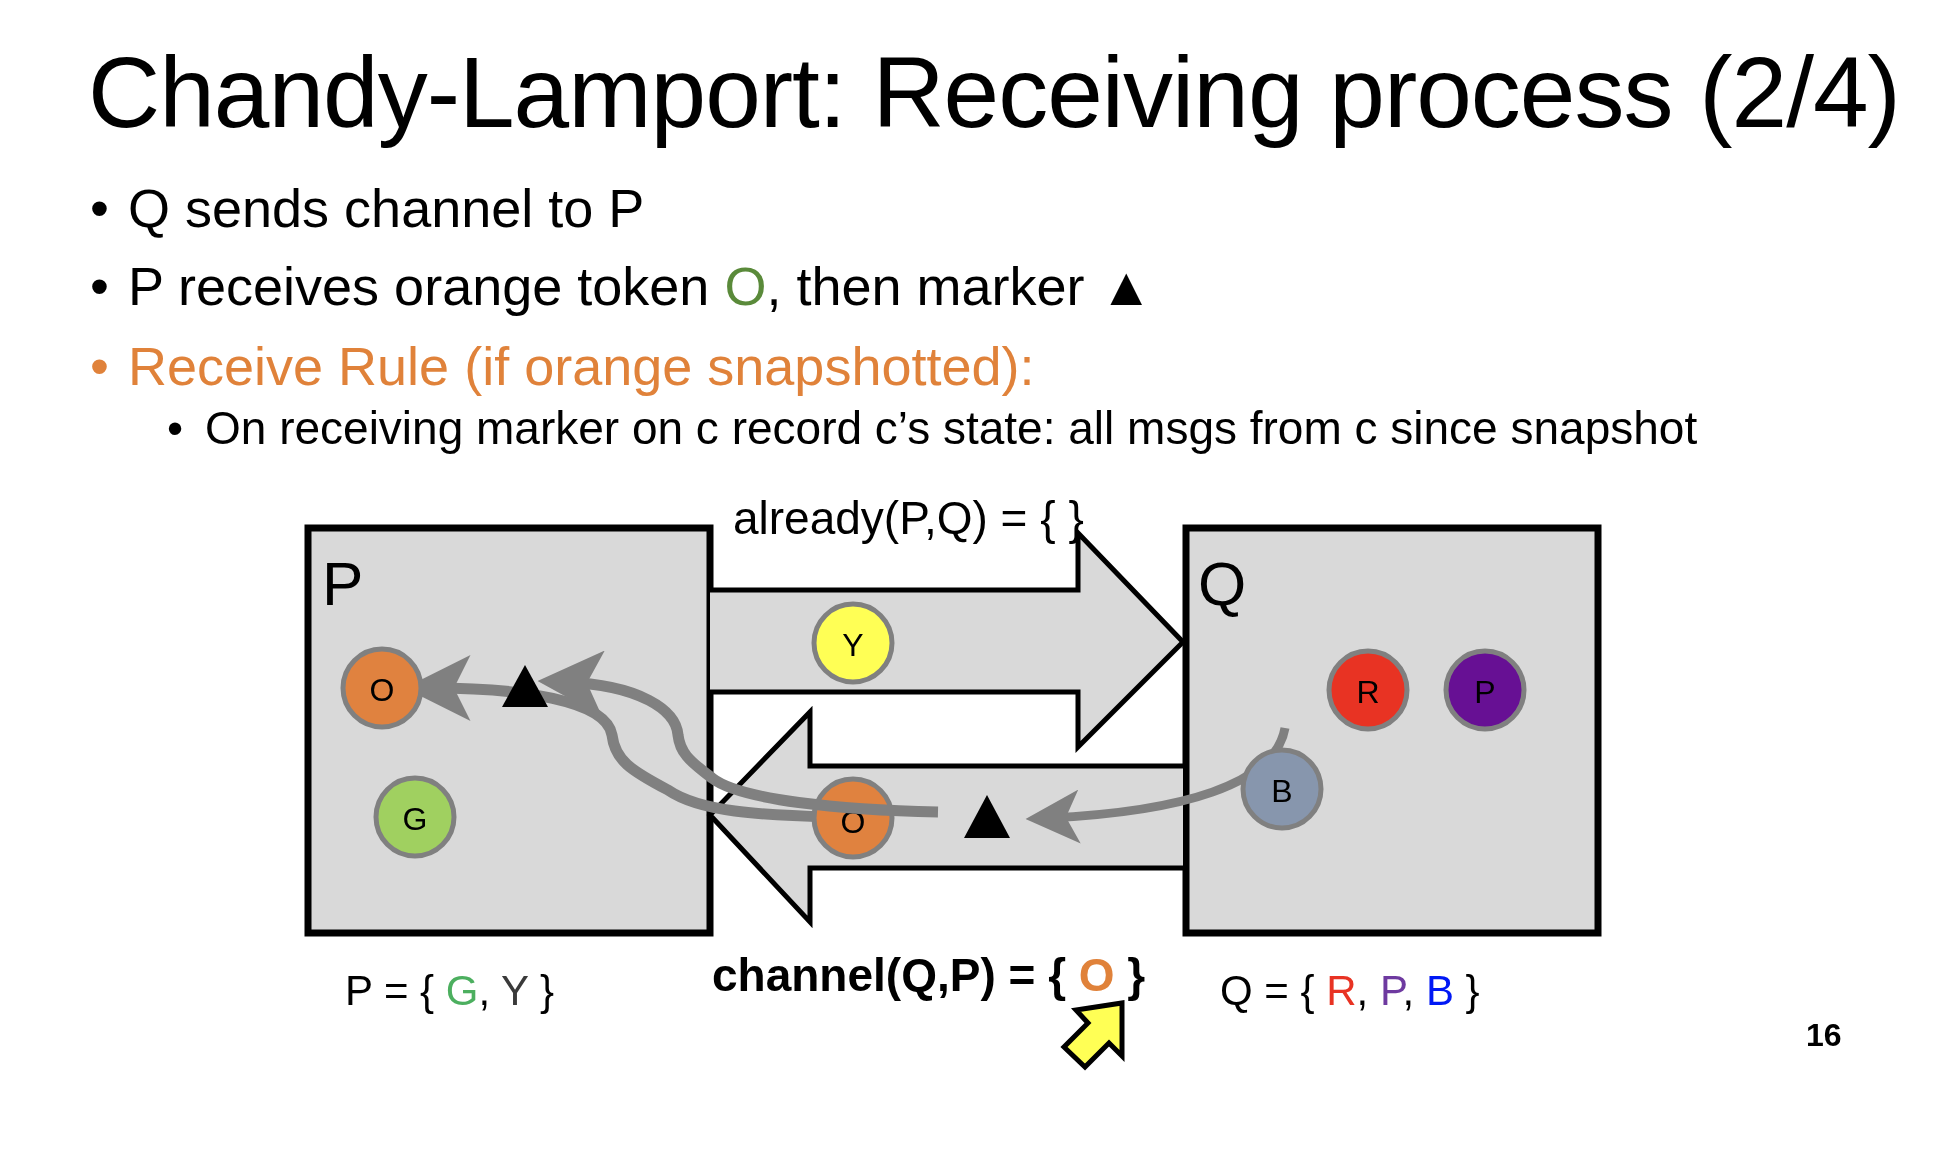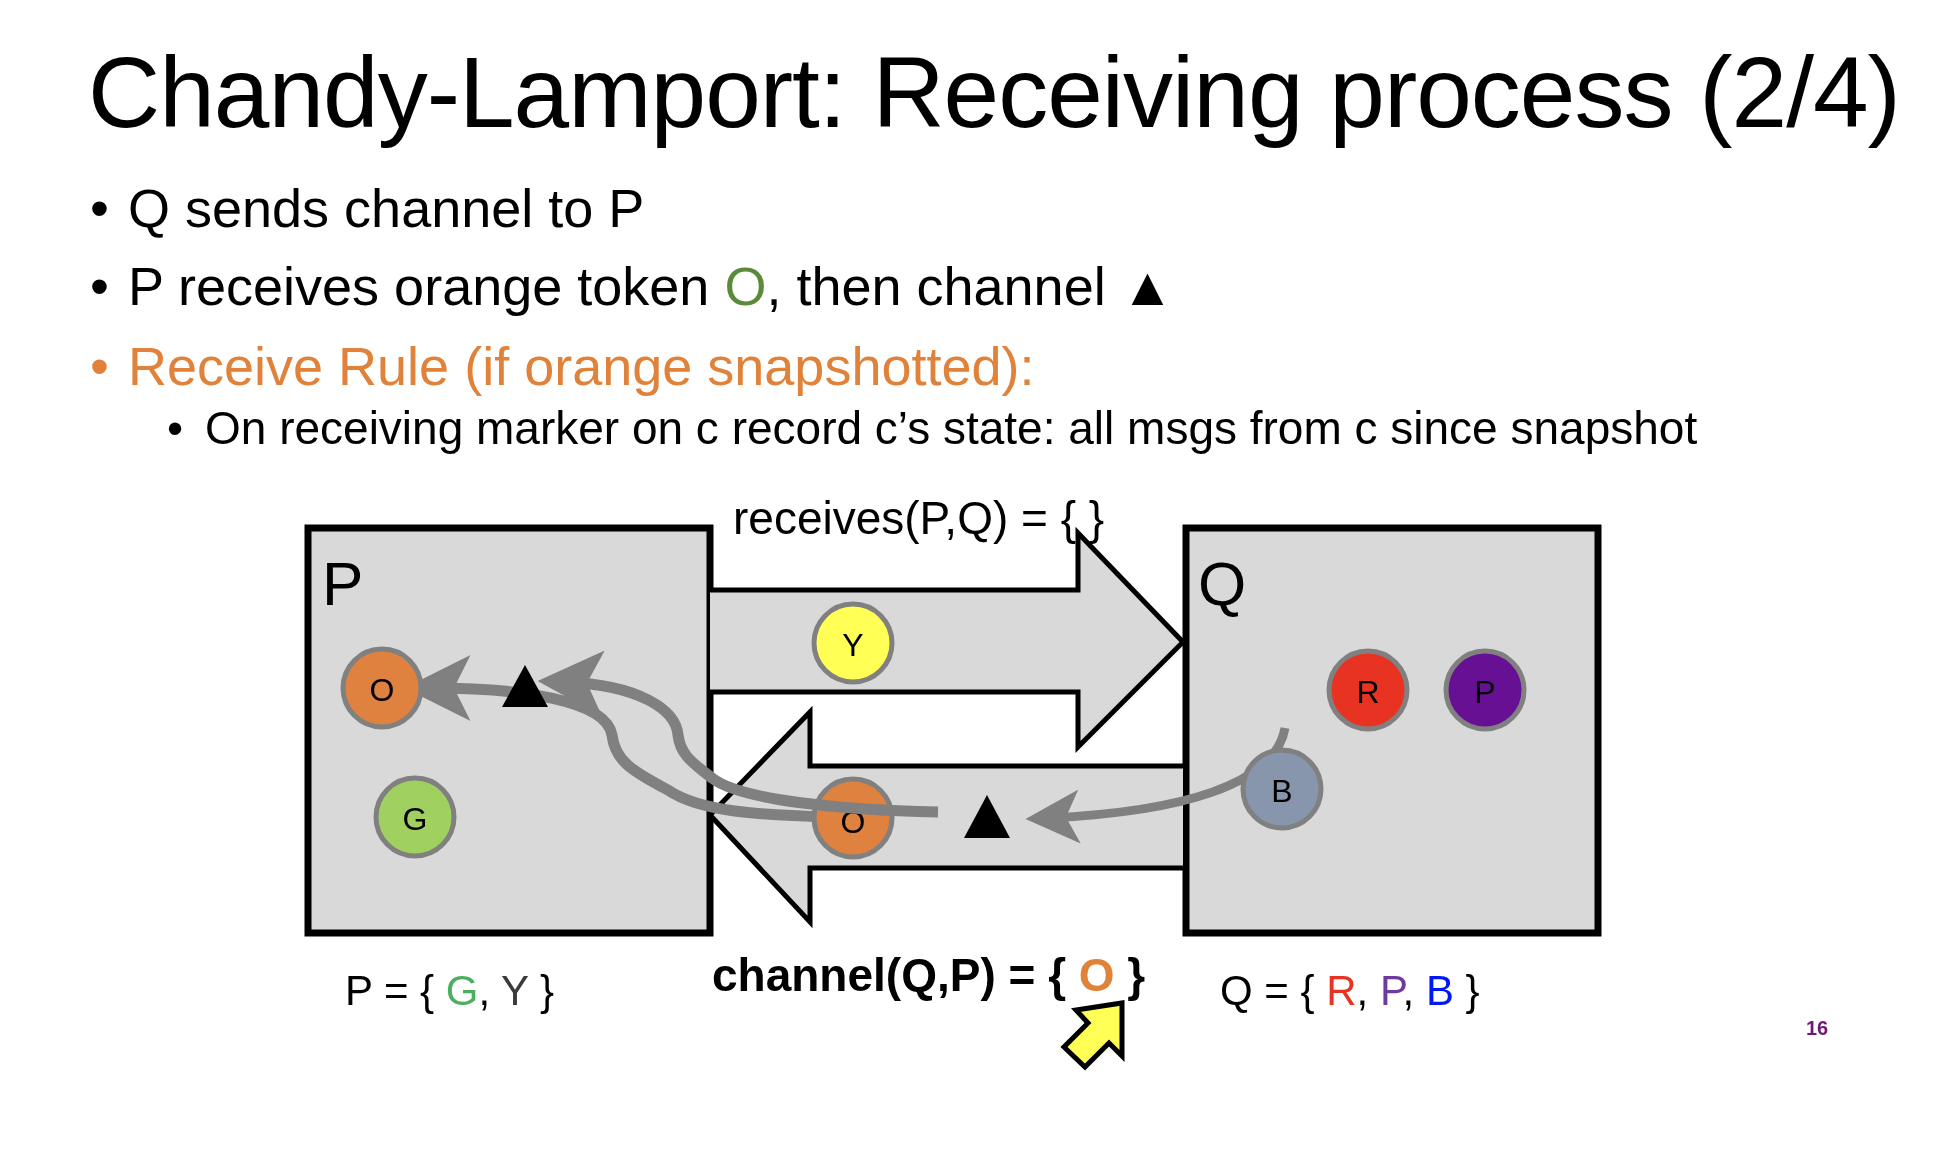--- a/index.html
+++ b/index.html
@@ -9,37 +9,37 @@
   #title { left: 88px; top: 42px; font-size: 100px; line-height: 100px; letter-spacing: -1px; }
   .bullet { font-size: 54px; line-height: 54px; }
   .bullet .dot { position: absolute; left: -38px; }
   #b1 { left: 128px; top: 181px; }
   #b2 { left: 128px; top: 259px; }
   #b3 { left: 128px; top: 339px; color: #e0823a; }
   #b4 { left: 205px; top: 405px; font-size: 46px; line-height: 46px; }
   #b4 .dot { left: -38px; }
   .lbl { font-size: 46px; line-height: 46px; }
   .set { font-size: 42px; line-height: 58px; }
-  #page-num { left: 1806px; top: 1017px; font-size: 20px; color: #701a75; font-weight: bold; text-align: right; }
+  #page-num { left: 1806px; top: 1017px; font-size: 32px; color: #000000; font-weight: bold; text-align: right; }
   svg#diagram { position: absolute; left: 0; top: 0; }
   .tok-text { font-family: "Liberation Sans", sans-serif; font-size: 32px; text-anchor: middle; dominant-baseline: central; fill: #000; }
   .proc-name { font-family: "Liberation Sans", sans-serif; font-size: 62px; fill: #000; }
 </style>
 </head>
 <body>
 
 <div id="title" class="abs">Chandy-Lamport: Receiving process (2/4)</div>
 
 <div id="b1" class="abs bullet">
   <span class="dot">•</span>
   <span>Q sends channel to P</span>
 </div>
 <div id="b2" class="abs bullet">
   <span class="dot">•</span>
-  <span>P receives orange token </span><span style="color: rgb(90, 138, 58);">O</span><span>, then channel </span><span>▲</span>
+  <span>P receives orange token </span><span style="color: rgb(90, 138, 58);">O</span><span>, then marker </span><span>▲</span>
 </div>
 <div id="b3" class="abs bullet">
   <span class="dot">•</span>
   <span>Receive Rule (if orange snapshotted):</span>
 </div>
 <div id="b4" class="abs bullet">
   <span class="dot">•</span>
   <span>On receiving marker on c record c’s state: all msgs from c since snapshot</span>
 </div>
 
@@ -100,21 +100,21 @@
   </g>
   <g>
     <circle cx="1282" cy="789" r="39" stroke="#808080" stroke-width="5" fill="#8796ad"></circle>
     <text x="1282" y="791" class="tok-text">B</text>
   </g>
 
   <path d="M1122,1003 L1122,1056 L1109,1043 L1085,1067 L1064,1047 L1088,1023 L1076,1010 Z" stroke="#000" stroke-width="5" stroke-linejoin="miter" fill="#ffff55"></path>
 </svg>
 
 <div class="abs lbl" style="left:733px; top:495px;">
-  <span>receives(P,Q) = { }</span>
+  <span>already(P,Q) = { }</span>
 </div>
 
 <div class="abs lbl" style="left:712px; top:952px;font-weight:bold;"><span>channel(Q,P) = { </span><span style="color: rgb(224, 130, 58);">O</span><span> }</span></div>
 
 <div class="abs set" style="left:345px; top:962px;"><span>P = { </span><span style="color: rgb(76, 175, 95);">G</span><span>, </span><span style="color: rgb(58, 58, 58);">Y</span><span> }</span></div>
 
 <div class="abs set" style="left:1220px; top:962px;"><span>Q = { </span><span style="color: rgb(232, 51, 35);">R</span><span>, </span><span style="color: rgb(110, 58, 160);">P</span><span>, </span><span style="color: rgb(0, 24, 245);">B</span><span> }</span></div>
 
 <div id="page-num" class="abs">16</div>
 

